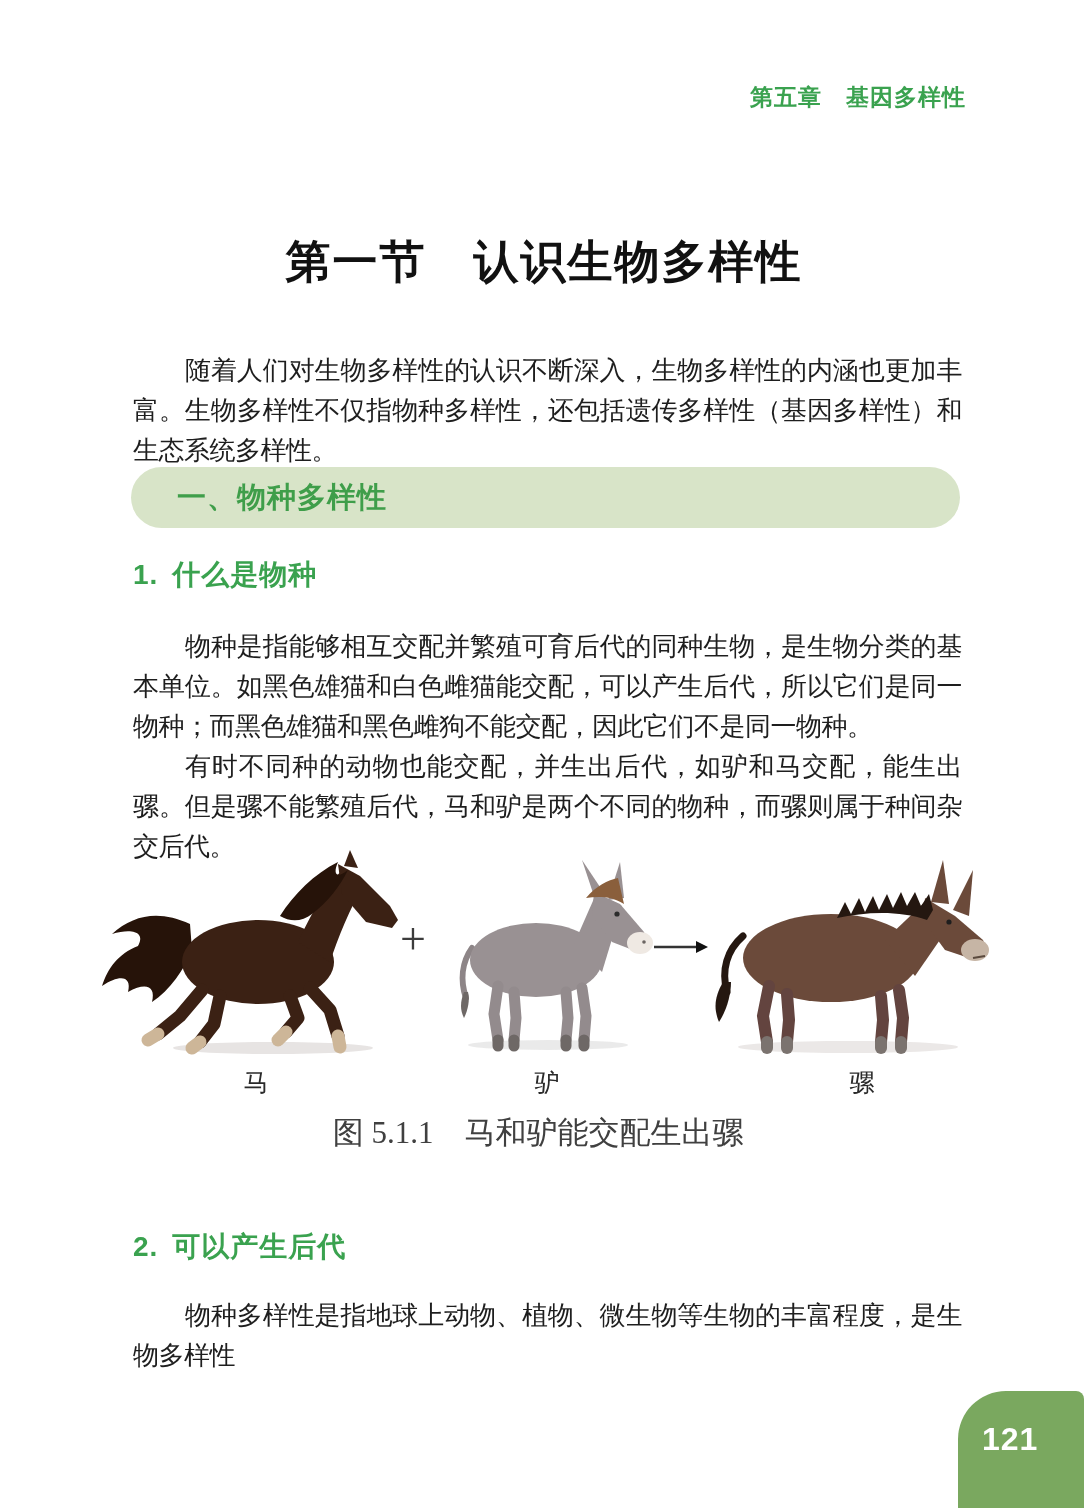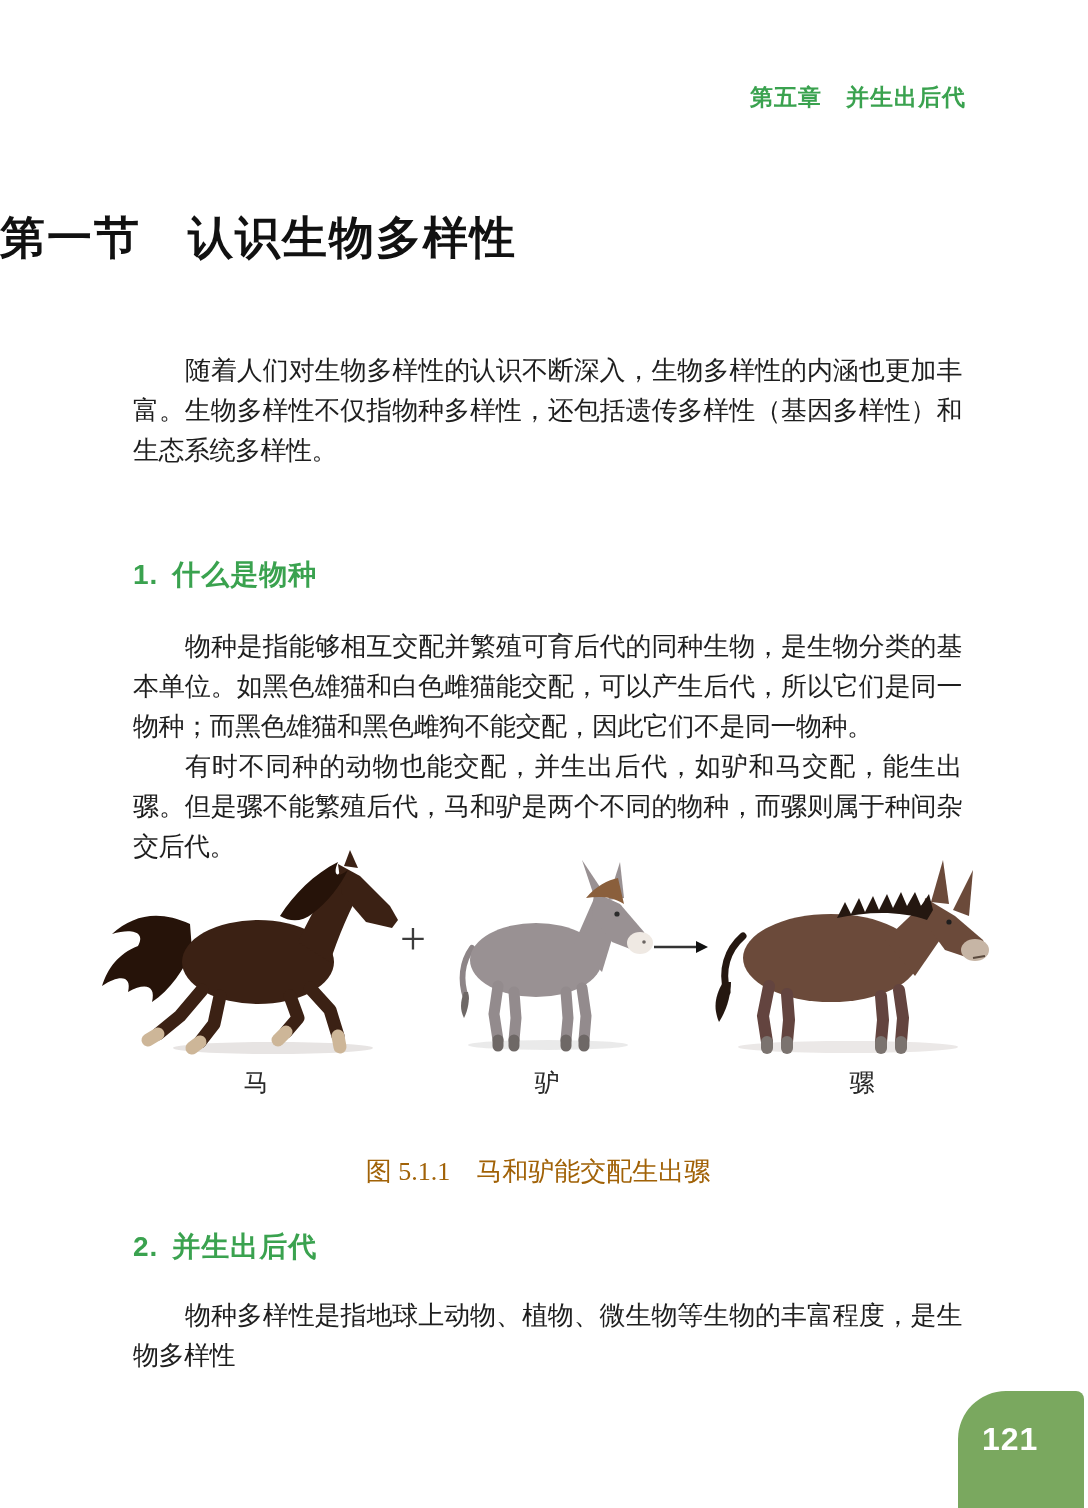--- a/index.html
+++ b/index.html
@@ -17,23 +17,24 @@
     top: 82px;
     right: 122px;
     font-family: "Liberation Sans", sans-serif;
     font-weight: 700;
     font-size: 23px;
     color: #3aa24f;
     letter-spacing: 1px;
   }
   .section-title {
     position: absolute;
-    top: 178px;
+    top: 202px;
     left: 0;
     width: 100%;
+    text-align: center;
     font-family: "Liberation Sans", sans-serif;
     font-weight: 700;
     font-size: 45px;
     color: #111111;
     letter-spacing: 2px;
   }
   .body-para {
     position: absolute;
     left: 133px;
     width: 829px;
@@ -104,23 +105,22 @@
   }
   #label-horse  { left: 256px; }
   #label-donkey { left: 547px; }
   #label-mule   { left: 862px; }
   .figure-caption {
     position: absolute;
     left: 133px;
     top: 1112px;
     width: 810px;
     text-align: center;
-    font-size: 26px;
-    color: #a16207;
-    margin-top: 42px;
+    font-size: 31px;
+    color: #404040;
   }
   .page-tab {
     position: absolute;
     right: 4px;
     bottom: 0;
     width: 126px;
     height: 117px;
     background: #7aa85f;
     border-radius: 48px 8px 0 0;
   }
@@ -133,26 +133,29 @@
     font-size: 32px;
     color: #ffffff;
     letter-spacing: 1px;
   }
 </style>
 </head>
 <body>
 
 <div class="page">
 
-  <div class="chapter-header">第五章　并生出后代</div>
+  <div class="chapter-header">第五章　基因多样性</div>
 
   <h1 class="section-title">第一节　认识生物多样性</h1>
 
   <p class="body-para" id="para-intro">随着人们对生物多样性的认识不断深入，生物多样性的内涵也更加丰富。生物多样性不仅指物种多样性，还包括遗传多样性（基因多样性）和生态系统多样性。</p>
 
+  <div class="section-banner">
+    <span class="banner-label">一、物种多样性</span>
+  </div>
 
   <div class="subheading" id="sub1">
     <span class="sub-number">1.</span><span>什么是物种</span>
   </div>
 
   <p class="body-para" id="para-s1b">有时不同种的动物也能交配，并生出后代，如驴和马交配，能生出骡。但是骡不能繁殖后代，马和驴是两个不同的物种，而骡则属于种间杂交后代。</p>
 
   <p class="body-para" id="para-s1a">物种是指能够相互交配并繁殖可育后代的同种生物，是生物分类的基本单位。如黑色雄猫和白色雌猫能交配，可以产生后代，所以它们是同一物种；而黑色雄猫和黑色雌狗不能交配，因此它们不是同一物种。</p>
 
   <div class="figure-area">
@@ -247,21 +250,21 @@
     </svg>
 
     <span class="animal-label" id="label-horse">马</span>
     <span class="animal-label" id="label-donkey">驴</span>
     <span class="animal-label" id="label-mule">骡</span>
 
     <div class="figure-caption">图 5.1.1　马和驴能交配生出骡</div>
   </div>
 
   <div class="subheading" id="sub2">
-    <span class="sub-number">2.</span><span>并生出后代</span>
+    <span class="sub-number">2.</span><span>可以产生后代</span>
   </div>
 
   <p class="body-para" id="para-s2a">物种多样性是指地球上动物、植物、微生物等生物的丰富程度，是生物多样性</p>
 
   <div class="page-tab">
     <span class="page-number">121</span>
   </div>
 
 </div>
 

